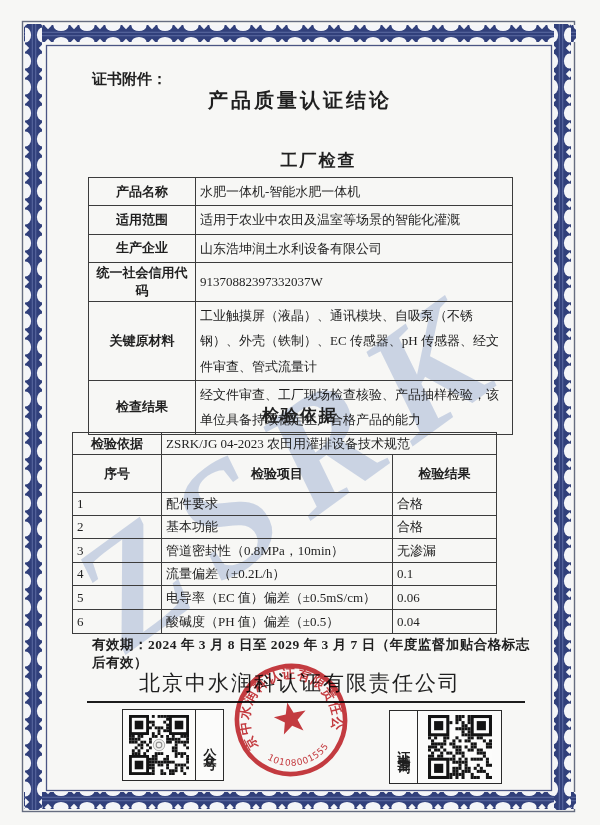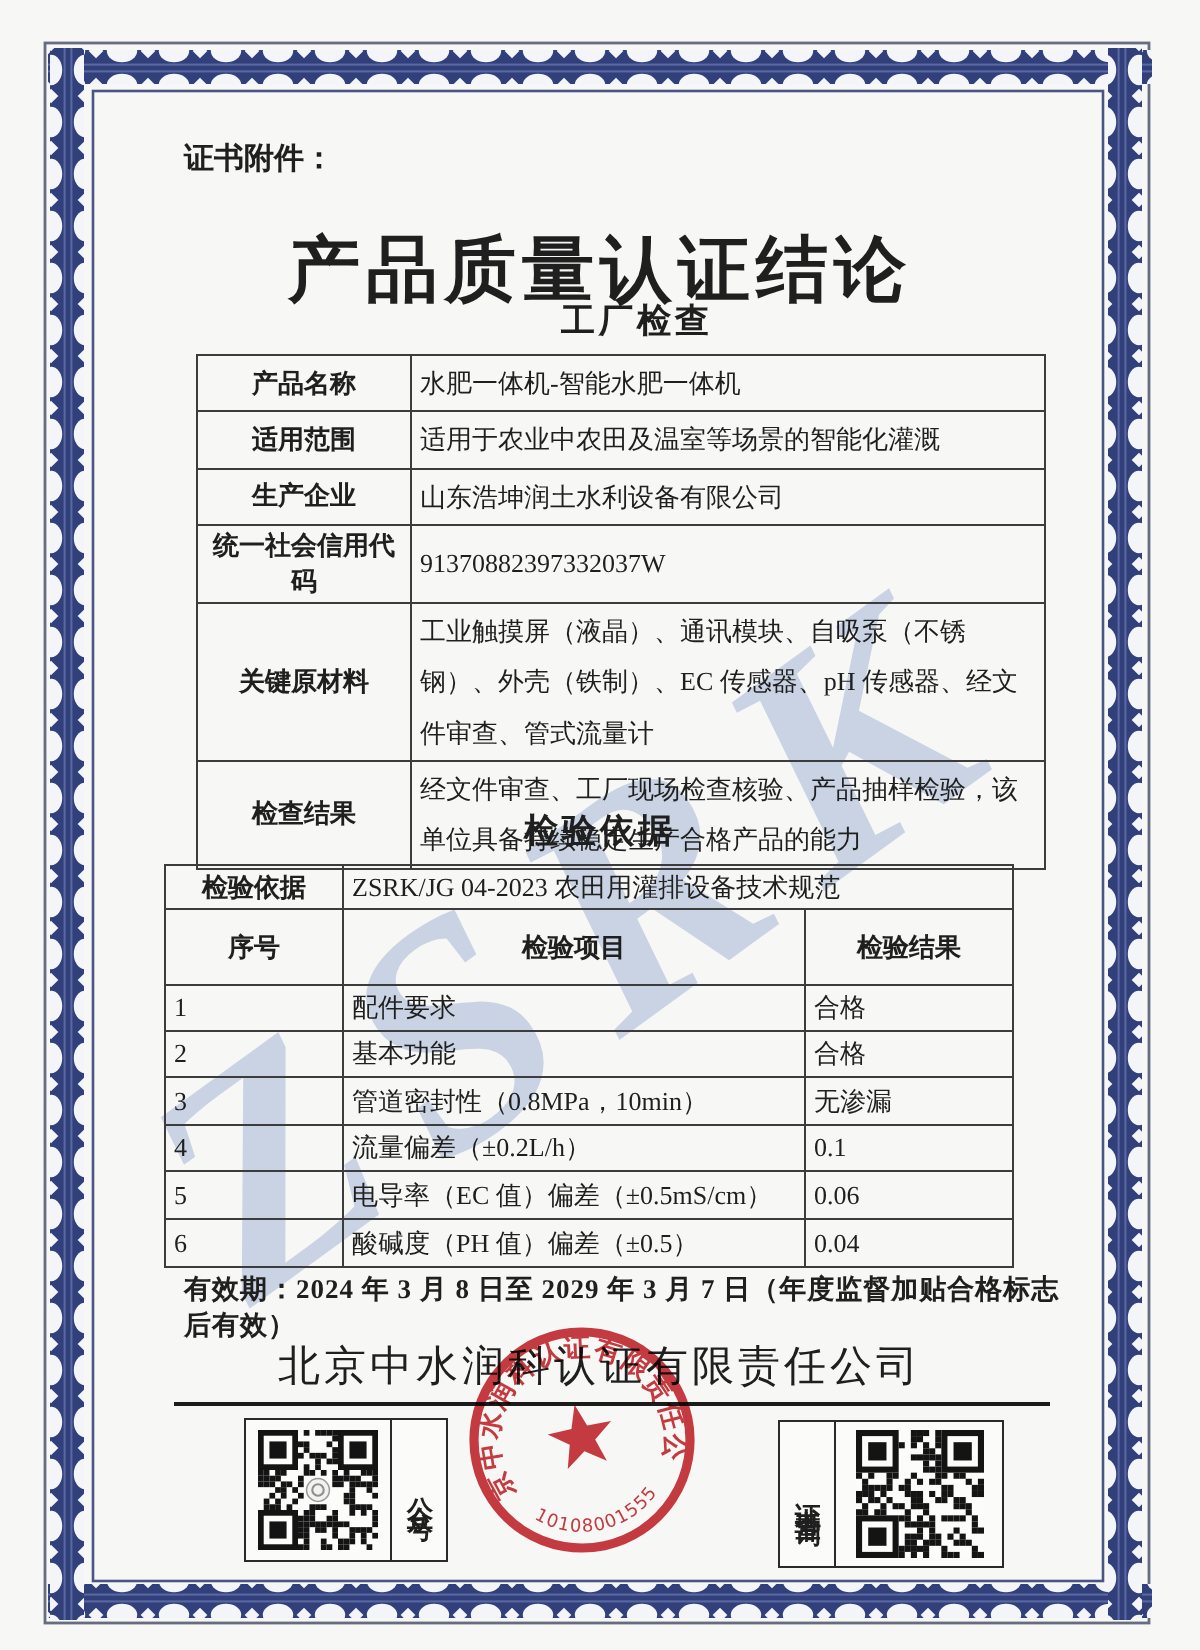--- a/index.html
+++ b/index.html
@@ -13,24 +13,24 @@
   .border-svg{left:0;top:0;width:600px;height:825px;}
   .watermark{
     left:10px;top:300px;width:560px;height:340px;
     display:flex;align-items:center;justify-content:center;
     transform:rotate(-36deg);
     font-size:158px;font-weight:bold;font-style:italic;
     letter-spacing:22px;color:rgba(140,162,203,0.42);
     pointer-events:none;white-space:nowrap;
   }
   .attach{left:92px;top:70px;font-size:15px;font-weight:bold;}
-  .doc-title{left:0;right:0;top:111px;text-align:center;font-size:36px;font-weight:bold;letter-spacing:3px;}
+  .doc-title{left:0;right:0;top:87px;text-align:center;font-size:20px;font-weight:bold;letter-spacing:3px;}
   .sec-title{left:0;right:0;text-align:center;font-size:17px;font-weight:bold;letter-spacing:2px;}
   .sec1{top:149px;margin-left:37px;} .sec2{top:404px;}
-  table.cert{border-collapse:collapse;table-layout:fixed;width:424px;font-size:13px;margin-left:10px;}
+  table.cert{border-collapse:collapse;table-layout:fixed;width:424px;font-size:13px;}
   table.cert td,table.cert th{border:1px solid #3c3c3c;padding:1px 4px;vertical-align:middle;}
   td.lbl,th{font-weight:bold;text-align:center;}
   td.val{text-align:left;padding-left:11px;line-height:1.95;}
   td.ctr{text-align:left;}
   .t1{left:88px;top:177px;}
   .t2{left:72px;top:432px;}
   .validity{left:92px;top:636px;width:440px;font-size:13.5px;font-weight:bold;letter-spacing:0.5px;}
   .company{left:0;right:0;top:669px;text-align:center;font-size:21px;letter-spacing:2px;font-weight:500;}
   .divider{left:87px;top:701px;width:438px;height:0;border-top:2px solid #1c1c1c;}
   .qr-box{border:1.3px solid #2a2a2a;display:flex;background:#fbfbfa;}

